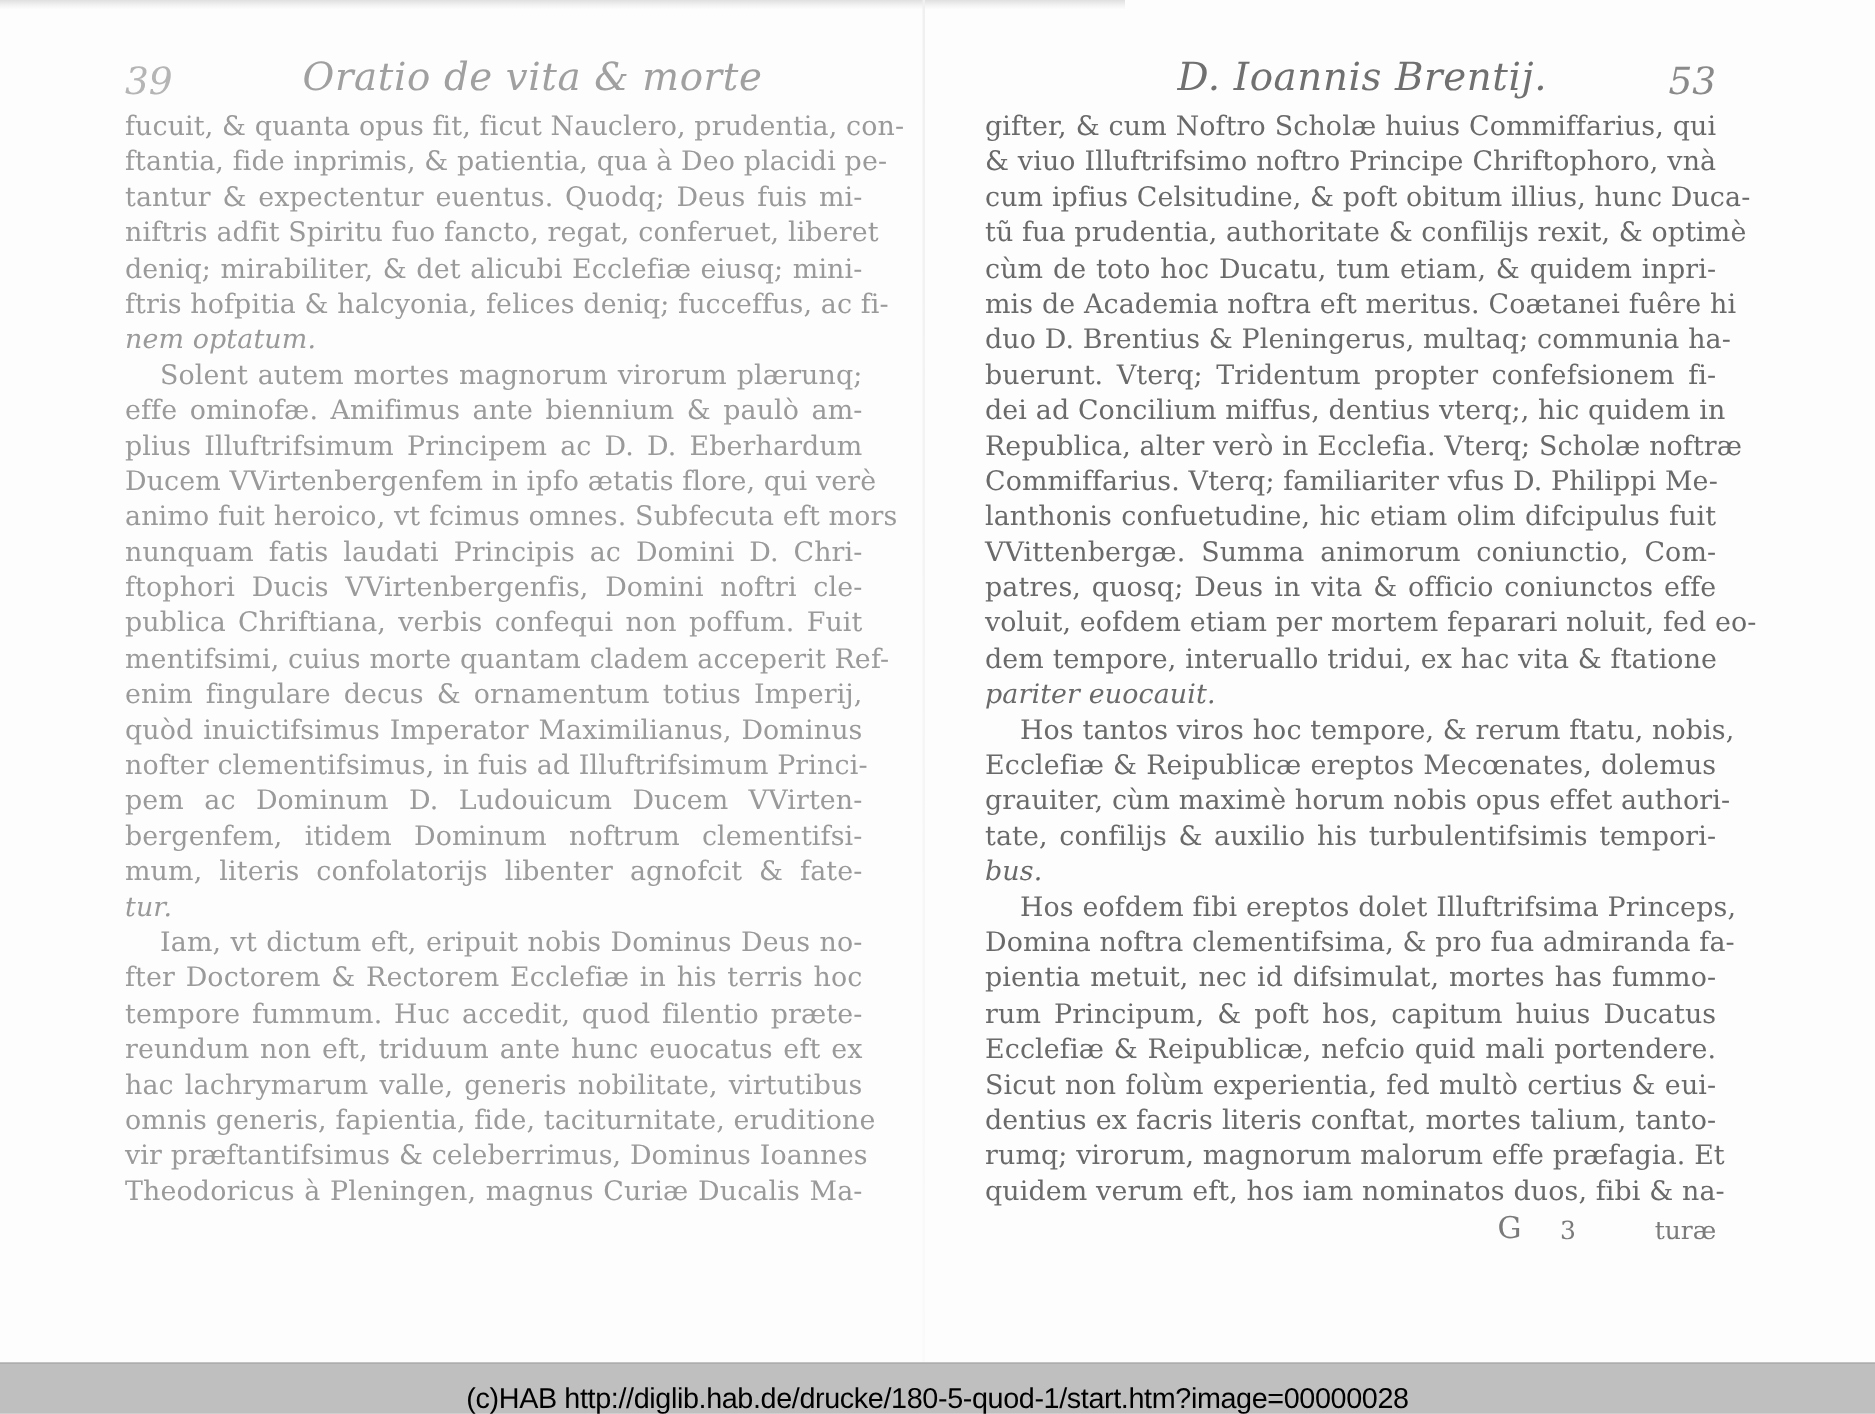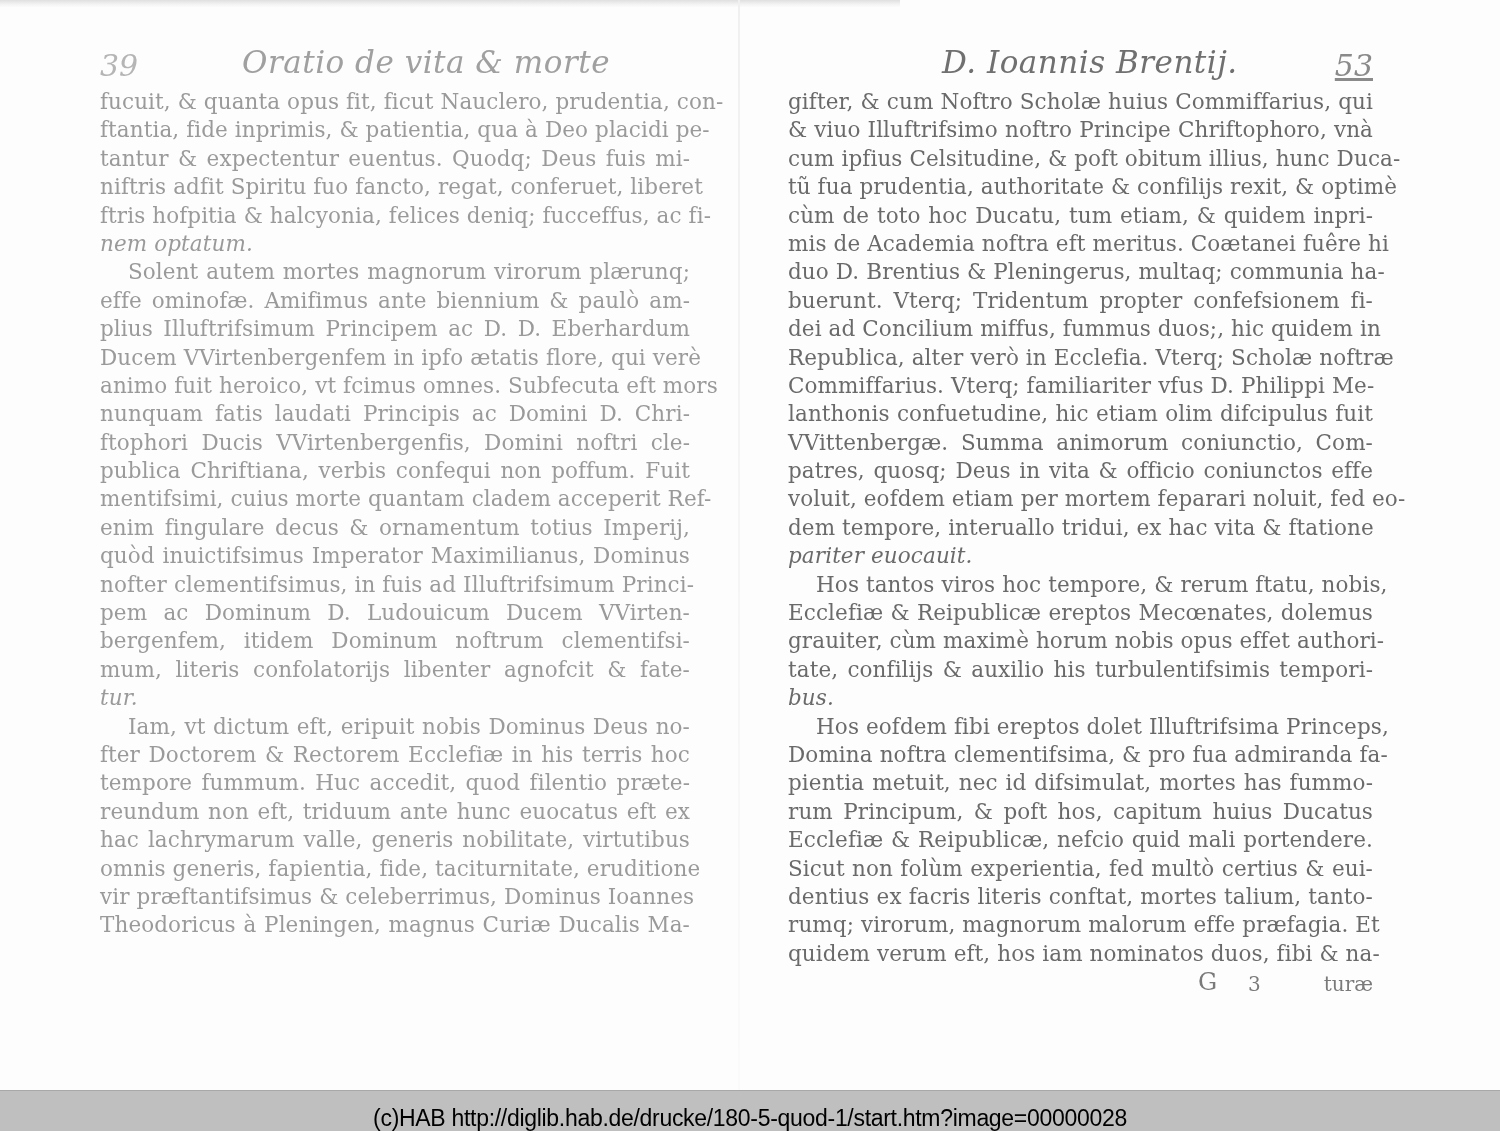--- a/index.html
+++ b/index.html
@@ -25,21 +25,21 @@
     .page.left { left: 100px; width: 590px; }
     .page.right { left: 788px; width: 585px; }
     .running-head {
       position: relative; height: 48px;
       font-family: "DejaVu Serif", serif; font-style: italic;
     }
     .folio {
       position: absolute; top: 8px; font-size: 30px; color: #a8a8a8; font-style: italic;
     }
     .left .folio { left: 0; color: #b5b5b5; }
-    .right .folio { right: 0; color: #8a8a8a; text-decoration: underline; }
+    .right .folio { right: 0; color: #8a8a8a; }
     .head-title {
       position: absolute; top: 4px; font-size: 31px; letter-spacing: 0.5px;
     }
     .left .head-title { left: 142px; color: #a0a0a0; }
     .right .head-title { left: 154px; color: #707070; }
     .line {
       font-size: 21.5px; line-height: 28.4px; white-space: nowrap;
       text-align: justify; text-align-last: justify; height: 28.4px;
       letter-spacing: 0.1px;
     }
@@ -72,20 +72,21 @@
   <div class="page left">
     <div class="running-head">
       <span class="folio">39</span>
       <span class="head-title">Oratio de vita &amp; morte</span>
     </div>
     <div>
       <div class="line">fucuit, &amp; quanta opus fit, ficut Nauclero, prudentia, con-</div>
       <div class="line">ftantia, fide inprimis, &amp; patientia, qua à Deo placidi pe-</div>
       <div class="line">tantur &amp; expectentur euentus. Quodq; Deus fuis mi-</div>
       <div class="line">niftris adfit Spiritu fuo fancto, regat, conferuet, liberet</div>
+      <div class="line">deniq; mirabiliter, &amp; det alicubi Ecclefiæ eiusq; mini-</div>
       <div class="line">ftris hofpitia &amp; halcyonia, felices deniq; fucceffus, ac fi-</div>
       <div class="line last">nem optatum.</div>
       <div class="line indent">Solent autem mortes magnorum virorum plærunq;</div>
       <div class="line">effe ominofæ. Amifimus ante biennium &amp; paulò am-</div>
       <div class="line">plius Illuftrifsimum Principem ac D. D. Eberhardum</div>
       <div class="line">Ducem VVirtenbergenfem in ipfo ætatis flore, qui verè</div>
       <div class="line">animo fuit heroico, vt fcimus omnes. Subfecuta eft mors</div>
       <div class="line">nunquam fatis laudati Principis ac Domini D. Chri-</div>
       <div class="line">ftophori Ducis VVirtenbergenfis, Domini noftri cle-</div>
       <div class="line">publica Chriftiana, verbis confequi non poffum. Fuit</div>
@@ -115,21 +116,21 @@
     </div>
     <div>
       <div class="line">gifter, &amp; cum Noftro Scholæ huius Commiffarius, qui</div>
       <div class="line">&amp; viuo Illuftrifsimo noftro Principe Chriftophoro, vnà</div>
       <div class="line">cum ipfius Celsitudine, &amp; poft obitum illius, hunc Duca-</div>
       <div class="line">tũ fua prudentia, authoritate &amp; confilijs rexit, &amp; optimè</div>
       <div class="line">cùm de toto hoc Ducatu, tum etiam, &amp; quidem inpri-</div>
       <div class="line">mis de Academia noftra eft meritus. Coætanei fuêre hi</div>
       <div class="line">duo D. Brentius &amp; Pleningerus, multaq; communia ha-</div>
       <div class="line">buerunt. Vterq; Tridentum propter confefsionem fi-</div>
-      <div class="line">dei ad Concilium miffus, fummus duos;, hic quidem in</div>
+      <div class="line">dei ad Concilium miffus, dentius vterq;, hic quidem in</div>
       <div class="line">Republica, alter verò in Ecclefia. Vterq; Scholæ noftræ</div>
       <div class="line">Commiffarius. Vterq; familiariter vfus D. Philippi Me-</div>
       <div class="line">lanthonis confuetudine, hic etiam olim difcipulus fuit</div>
       <div class="line">VVittenbergæ. Summa animorum coniunctio, Com-</div>
       <div class="line">patres, quosq; Deus in vita &amp; officio coniunctos effe</div>
       <div class="line">voluit, eofdem etiam per mortem feparari noluit, fed eo-</div>
       <div class="line">dem tempore, interuallo tridui, ex hac vita &amp; ftatione</div>
       <div class="line last">pariter euocauit.</div>
       <div class="line indent">Hos tantos viros hoc tempore, &amp; rerum ftatu, nobis,</div>
       <div class="line">Ecclefiæ &amp; Reipublicæ ereptos Mecœnates, dolemus</div>

